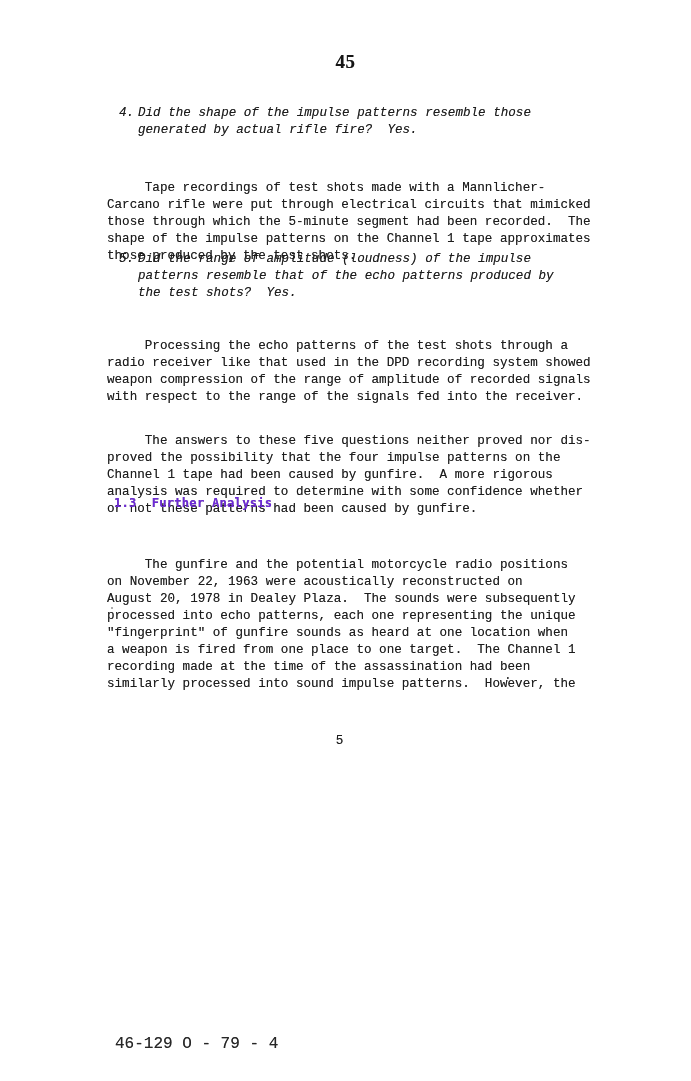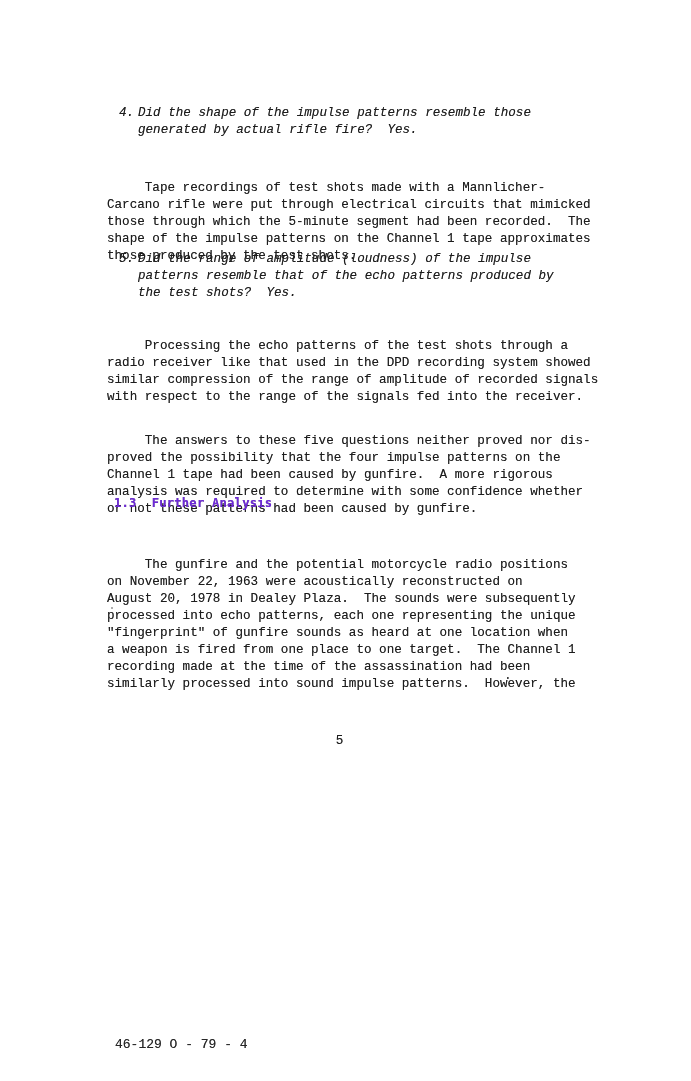--- a/index.html
+++ b/index.html
@@ -90,30 +90,31 @@
     position: absolute;
     top: 733px;
     left: 0;
     width: 679px;
     text-align: center;
   }
   .footer-code {
     position: absolute;
     top: 1036px;
     left: 115px;
-    font-size: 13px;
+    font-size: 16px;
     color: #262626;
     white-space: pre;
   }
 </style>
 </head>
 <body>
 
 <div class="page">
 
+  <div class="pagenum-top">45</div>
 
   <div class="question" id="question4">
     <span class="qnum">4.</span>
     <div class="qtext">Did the shape of the impulse patterns resemble those
 generated by actual rifle fire?  Yes.</div>
   </div>
 
   <div class="para" id="para1">     Tape recordings of test shots made with a Mannlicher-
 Carcano rifle were put through electrical circuits that mimicked
 those through which the 5-minute segment had been recorded.  The
@@ -122,21 +123,21 @@
 
   <div class="question" id="question5">
     <span class="qnum">5.</span>
     <div class="qtext">Did the range of amplitude (loudness) of the impulse
 patterns resemble that of the echo patterns produced by
 the test shots?  Yes.</div>
   </div>
 
   <div class="para" id="para2">     Processing the echo patterns of the test shots through a
 radio receiver like that used in the DPD recording system showed
-similar compression of the range of amplitude of recorded signals
+weapon compression of the range of amplitude of recorded signals
 with respect to the range of the signals fed into the receiver.</div>
 
   <div class="para" id="para3">     The answers to these five questions neither proved nor dis-
 proved the possibility that the four impulse patterns on the
 Channel 1 tape had been caused by gunfire.  A more rigorous
 analysis was required to determine with some confidence whether
 or not these patterns had been caused by gunfire.</div>
 
   <div class="heading">1.3  Further Analysis</div>
 

